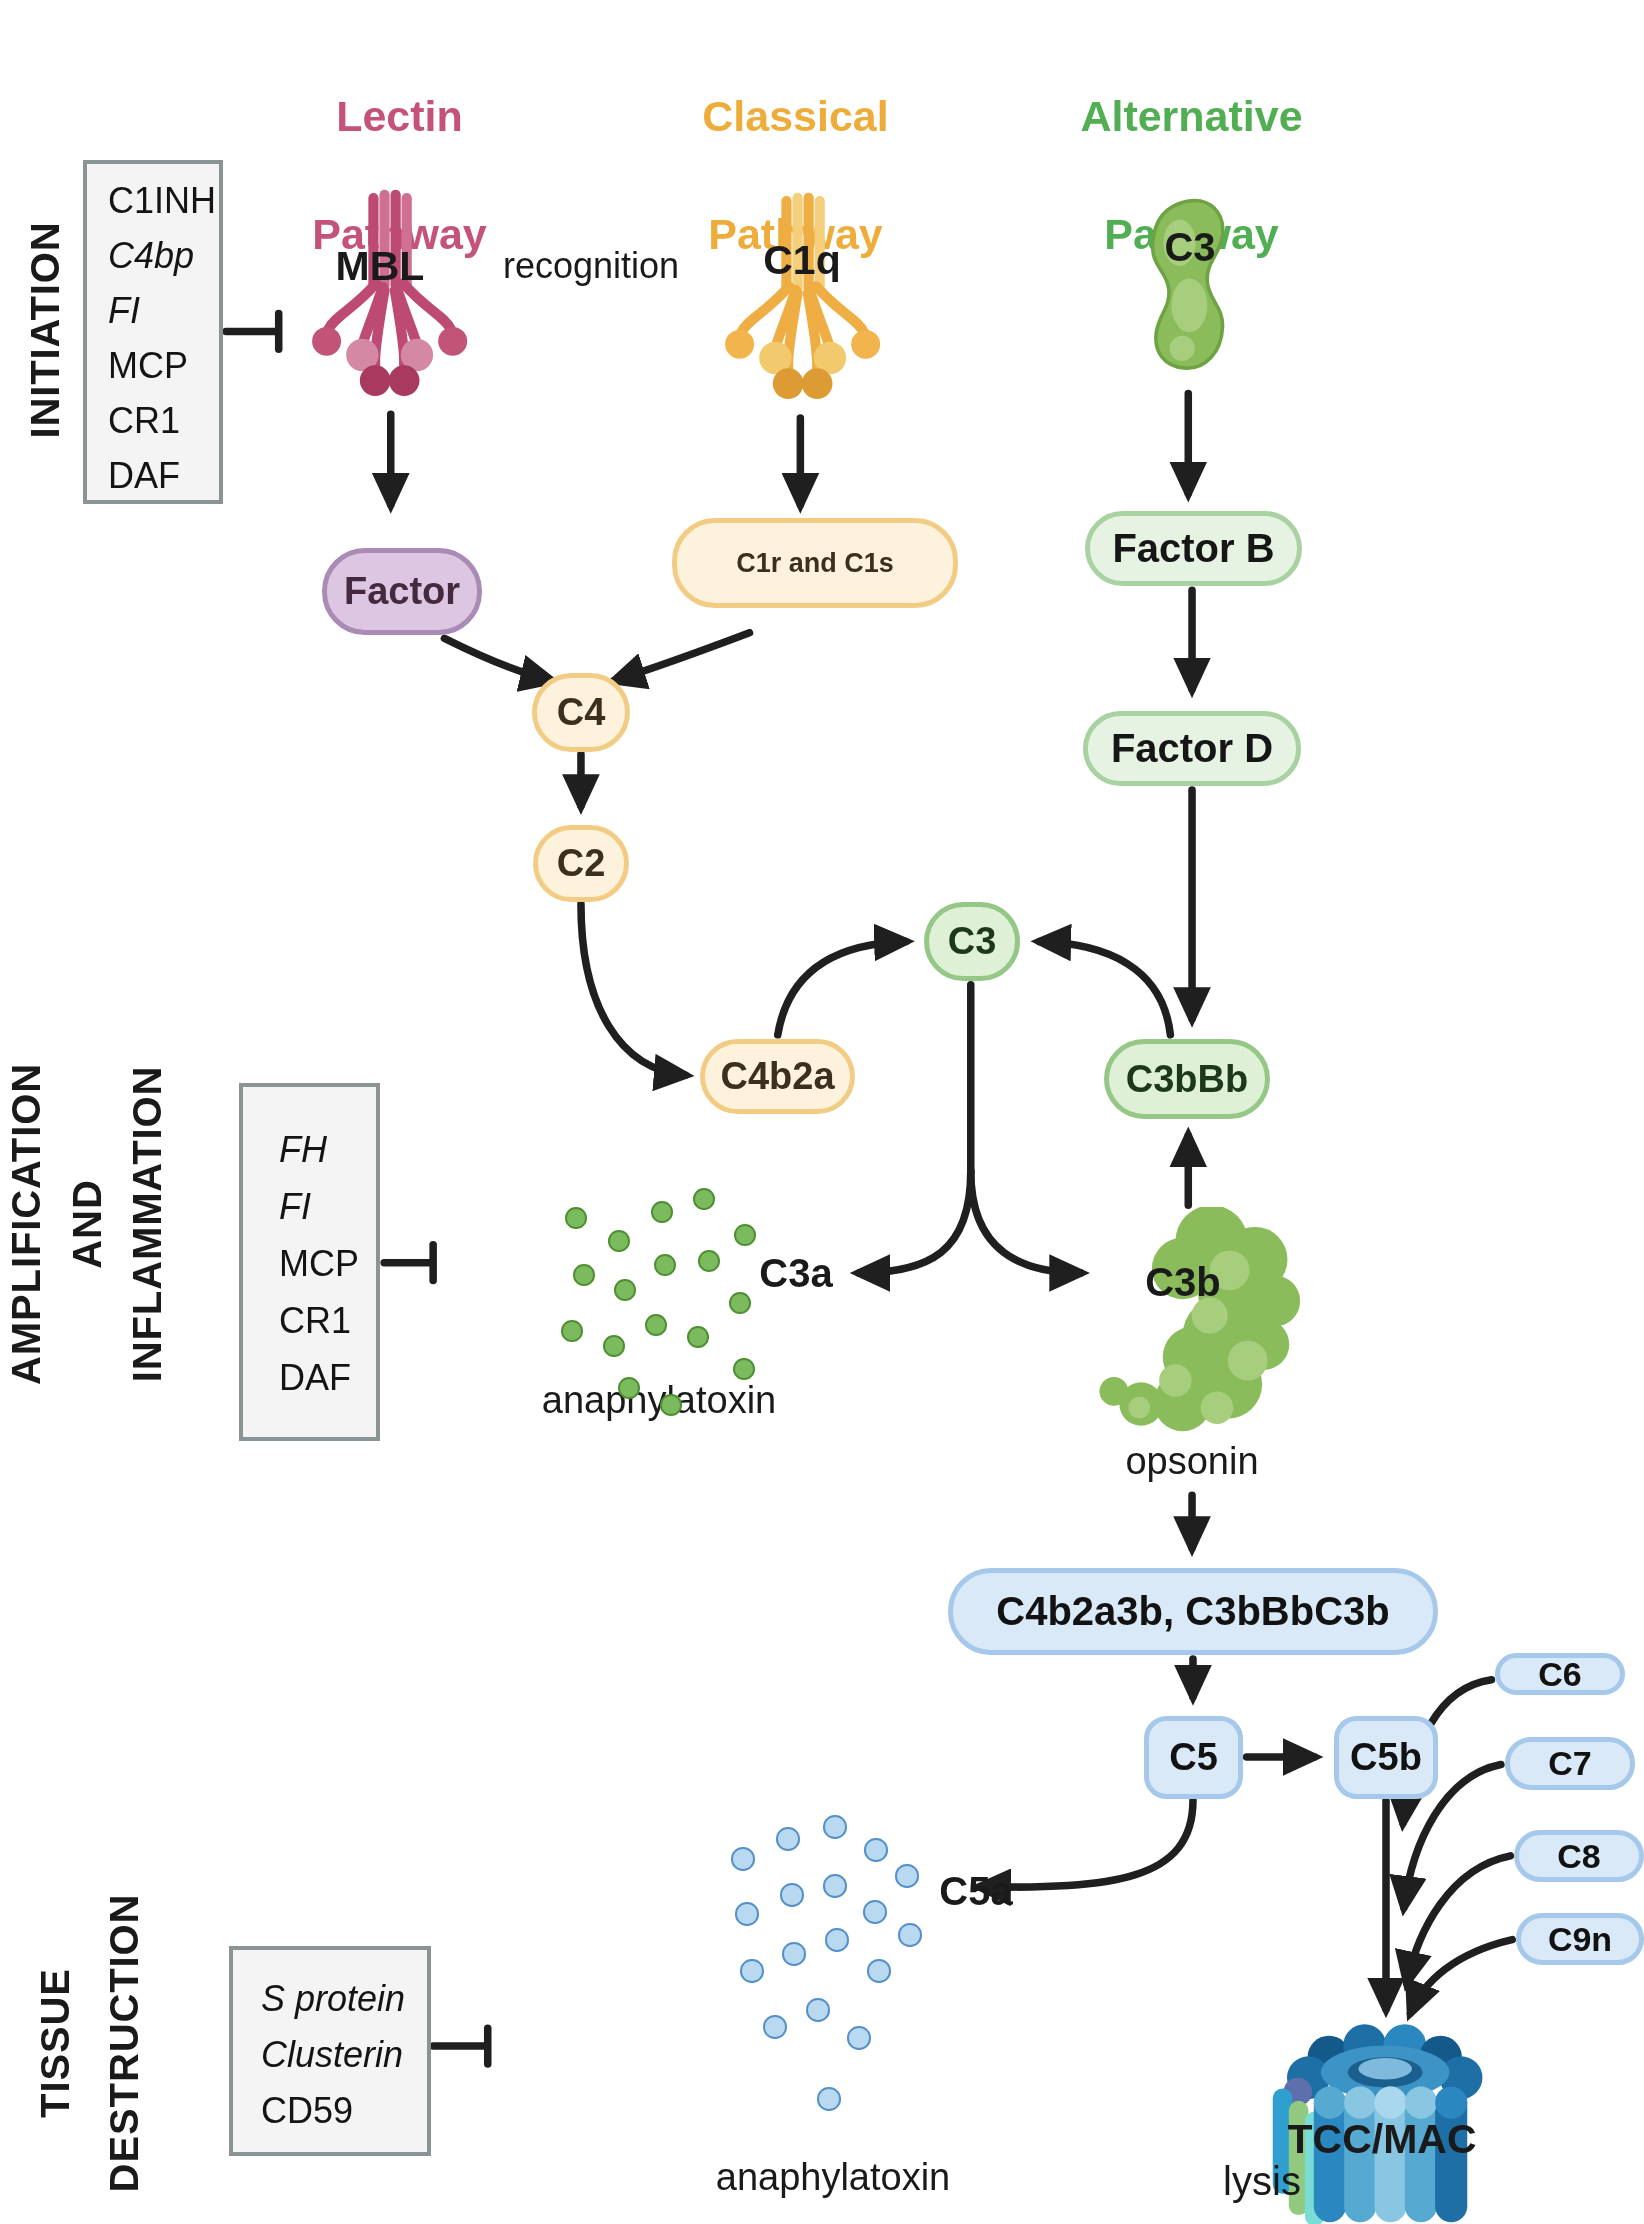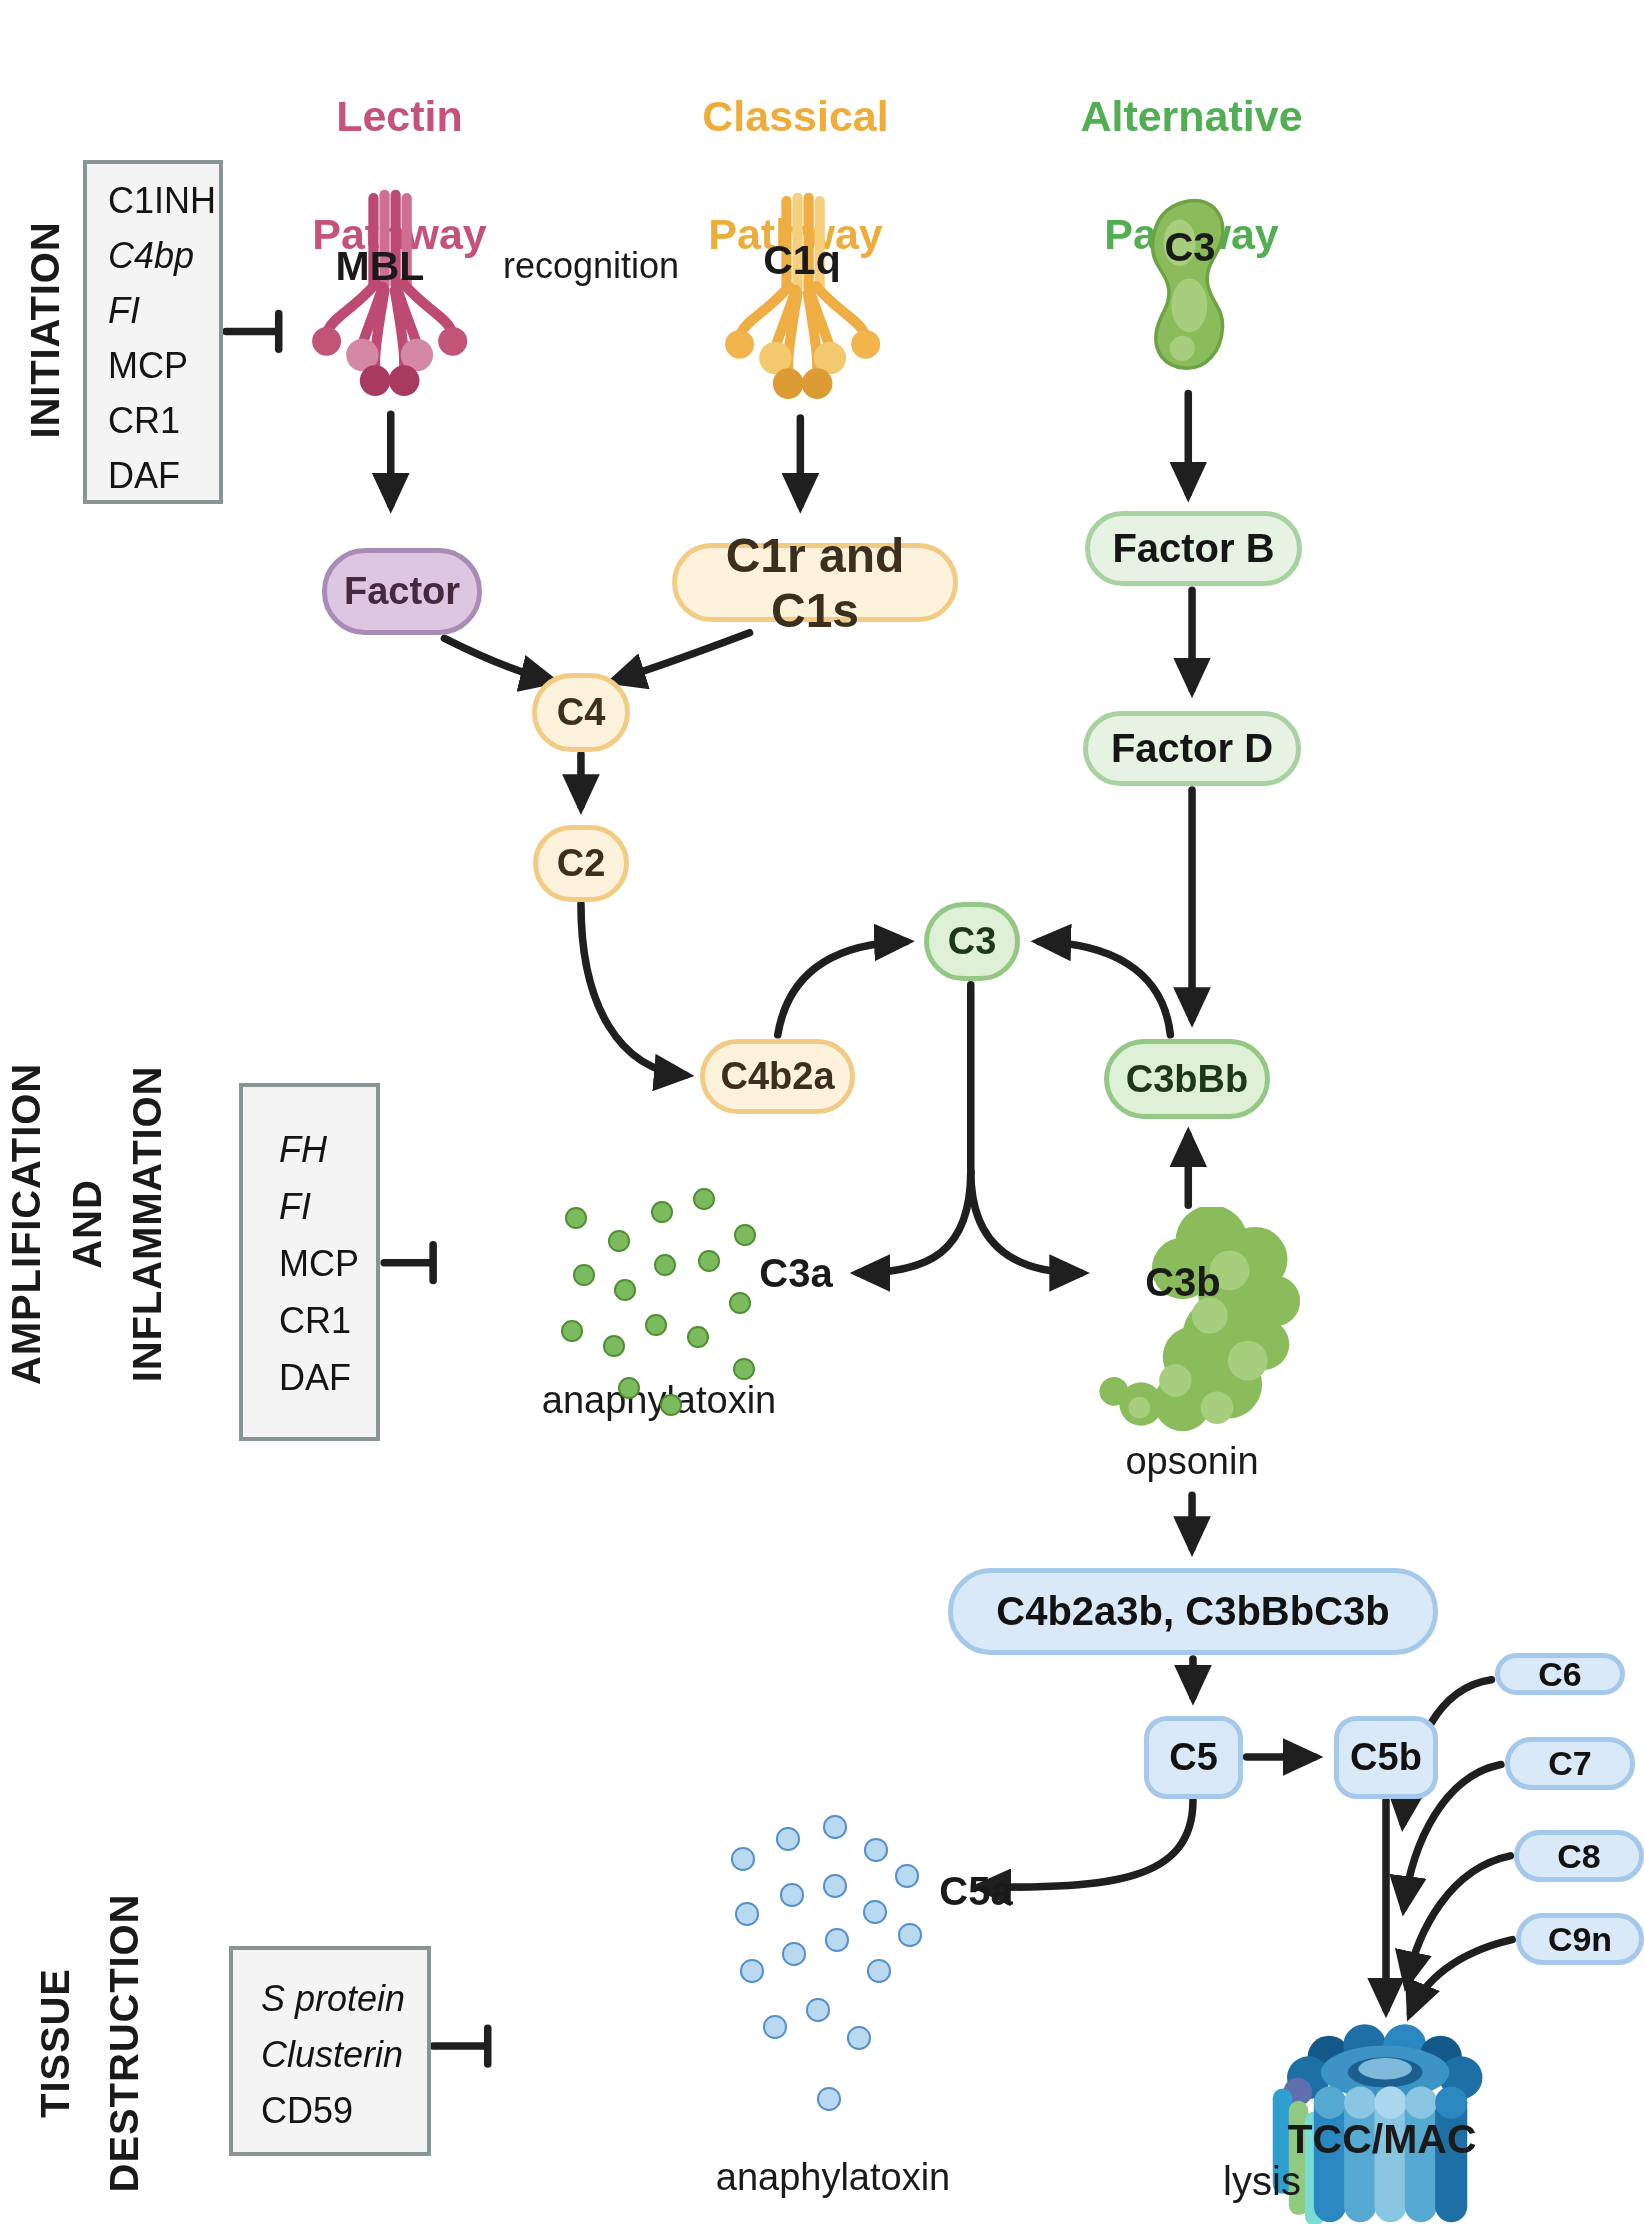--- a/index.html
+++ b/index.html
@@ -275,21 +275,21 @@
       <div class="dot bdot" style="left: 825px; top: 1928px;"></div>
       <div class="dot bdot" style="left: 867px; top: 1959px;"></div>
       <div class="dot bdot" style="left: 898px; top: 1923px;"></div>
       <div class="dot bdot" style="left: 763px; top: 2015px;"></div>
       <div class="dot bdot" style="left: 806px; top: 1998px;"></div>
       <div class="dot bdot" style="left: 847px; top: 2026px;"></div>
       <div class="dot bdot" style="left: 817px; top: 2087px;"></div>
     </div>
 
   <div class="node purple" style="left:322px;top:548px;width:160px;height:87px;">Factor</div>
-  <div class="node cream" style="left:672px;top:543px;width:286px;height:79px;font-size:48px;">C1r and C1s</div>
+  <div class="node cream" style="left:672px;top:518px;width:286px;height:90px;font-size:27px;">C1r and C1s</div>
   <div class="node green" style="left:1085px;top:511px;width:217px;height:75px;font-size:40px;">Factor B</div>
   <div class="node green" style="left:1083px;top:711px;width:218px;height:75px;font-size:40px;">Factor D</div>
   <div class="node cream ell" style="left:532px;top:673px;width:98px;height:79px;">C4</div>
   <div class="node cream ell" style="left:533px;top:825px;width:96px;height:77px;">C2</div>
   <div class="node cream" style="left:700px;top:1039px;width:155px;height:75px;">C4b2a</div>
   <div class="node greennode ell" style="left:924px;top:902px;width:96px;height:79px;">C3</div>
   <div class="node greennode" style="left:1104px;top:1039px;width:166px;height:80px;">C3bBb</div>
   <div class="node blue" style="left:948px;top:1568px;width:490px;height:87px;font-size:40px;">C4b2a3b, C3bBbC3b</div>
   <div class="node blue sq" style="left:1144px;top:1716px;width:99px;height:83px;">C5</div>
   <div class="node blue sq" style="left:1334px;top:1716px;width:104px;height:83px;">C5b</div>

